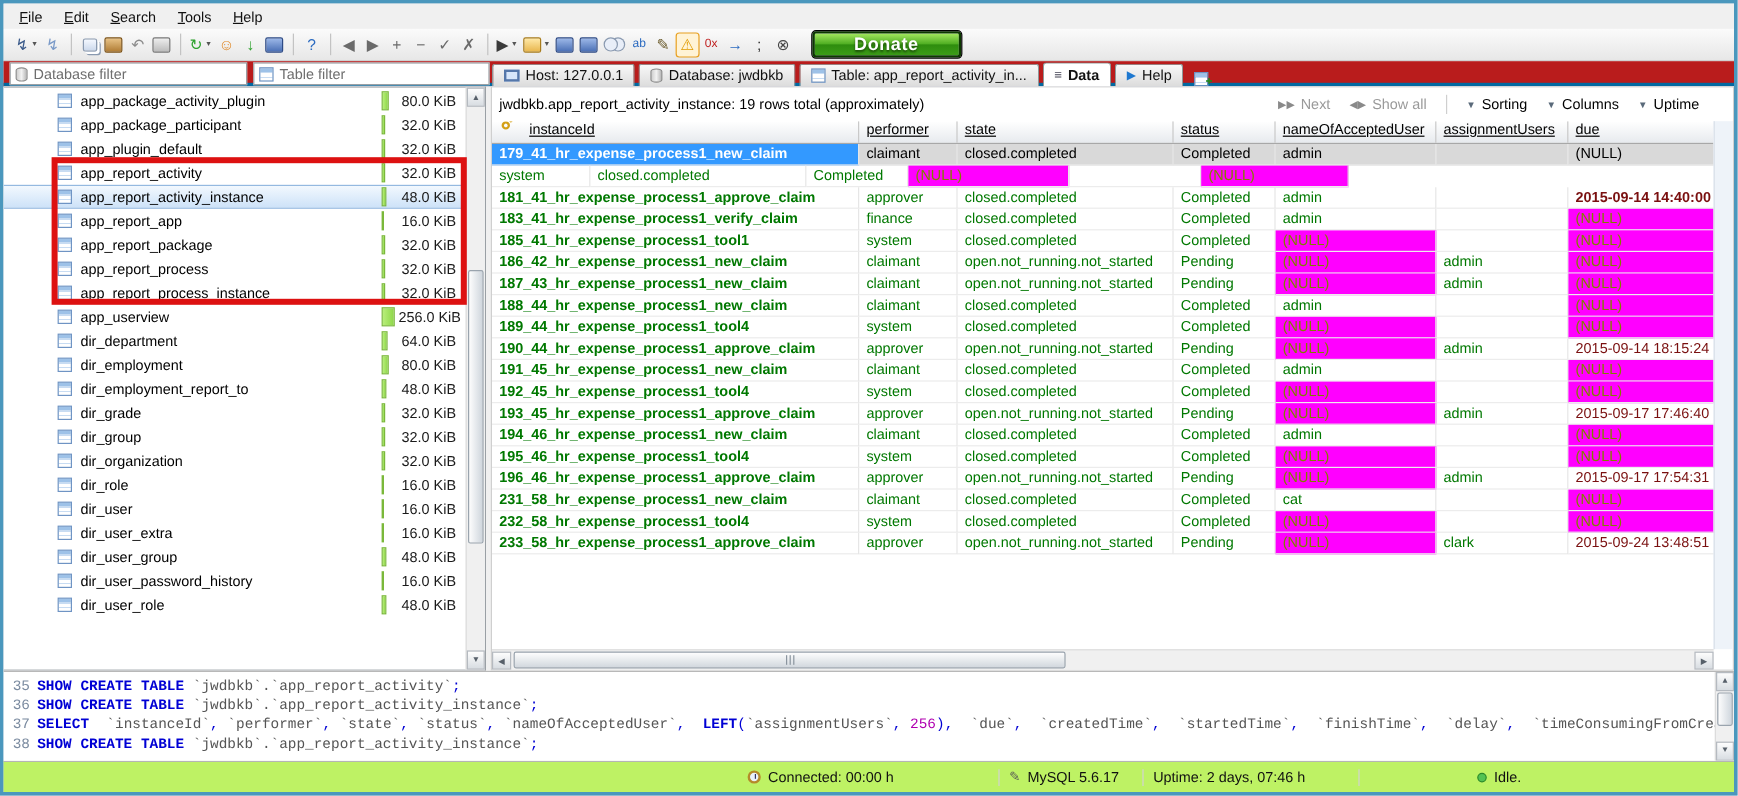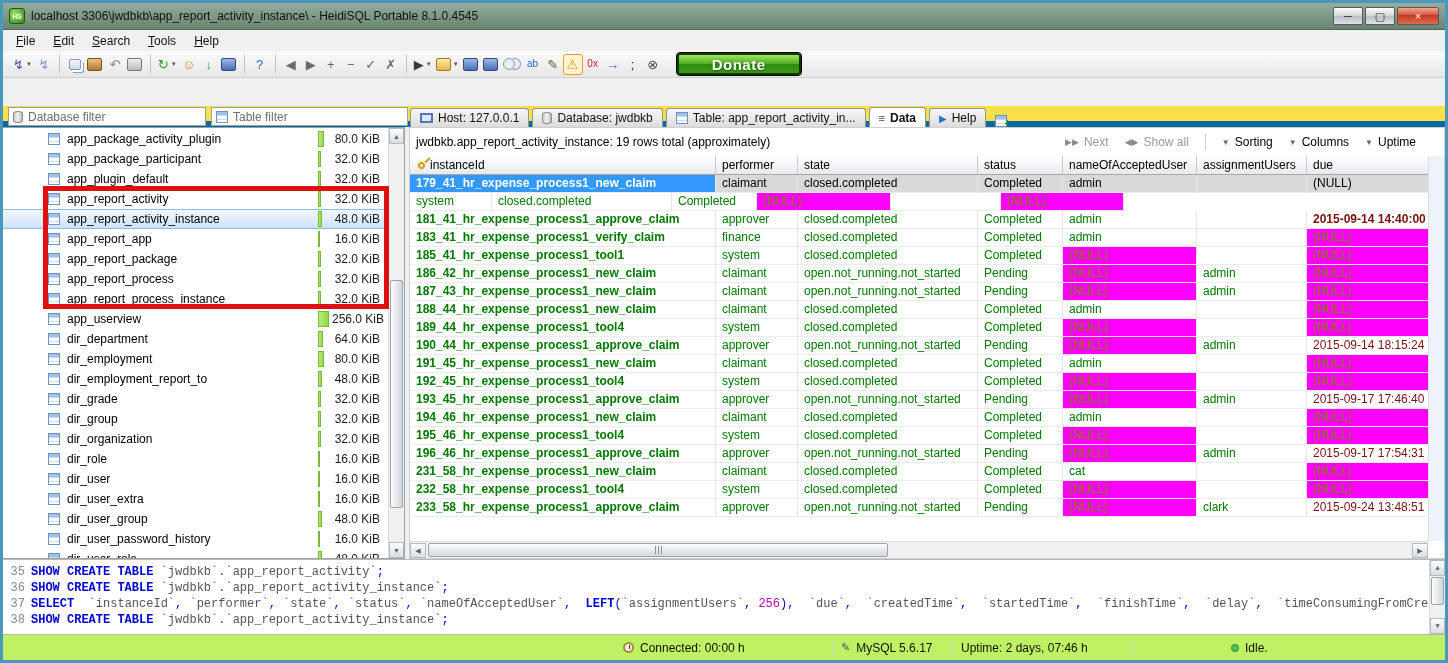--- a/index.html
+++ b/index.html
@@ -41,21 +41,21 @@
   .chip.disk { background:linear-gradient(#9db8e8,#4a6fb5); border-color:#2d4a85; }
   .chip.folder { background:linear-gradient(#ffe9a8,#e8b64d); border-color:#a87c1d; }
   .chip.find { border-radius:50%; width:12px; height:12px; background:#e8eef8; box-shadow:6px 0 0 -1px #e8eef8,6px 0 0 0 #8a9ab0; margin-right:6px; }
   .tbtn.warnbox { border:1px solid #e8a020; background:#fff3d6; border-radius:3px; }
   .donate { margin-left:14px; width:124px; height:22px; border:2px solid #0c3a00; outline:1px solid #000;
     border-radius:3px; background:linear-gradient(#a2e65e,#4fae22 48%,#2e8c0e 52%,#3c9c18);
     color:#fff; font-weight:bold; font-size:15px; display:flex; align-items:center; justify-content:center;
     text-shadow:0 1px 2px #1a4a08; letter-spacing:.5px; }
 
   
-  .filterrow { height:21px; flex:0 0 21px; background:#fde047; position:relative; border-bottom:6px solid #0369a1;margin-top:28px; }
+  .filterrow { height:21px; flex:0 0 21px; background:#b91c1c; position:relative; border-bottom:3px solid #0369a1; }
   .filterbox { position:absolute; top:1px; height:19px; background:#fff; border:1px solid #9aa0a5;
     display:flex; align-items:center; gap:5px; padding-left:4px; color:#6e6e6e; }
   .fb-db { left:5px; width:198px; } .fb-tbl { left:208px; width:197px; }
   .cyl { width:10px; height:12px; background:linear-gradient(90deg,#cfcfcf,#f2f2f2,#b9b9b9); border:1px solid #8a8a8a; border-radius:50% / 22%; }
   .tblico { width:12px; height:12px; border:1px solid #6f94c4; background:
       linear-gradient(#9ec2e8 0 3px, transparent 3px),
       repeating-linear-gradient(#fff 0 3px, #c8dcf2 3px 4px); }
   .tabs { position:absolute; left:407px; top:1px; height:20px; display:flex; align-items:flex-end; gap:3px; }
   .tab { height:19px; display:flex; align-items:center; gap:5px; padding:0 9px; border:1px solid #8f9899; border-bottom:none;
     border-radius:3px 3px 0 0; background:linear-gradient(#f8f8f8,#dcdcdc); color:#111; white-space:nowrap; }
@@ -89,21 +89,21 @@
   .gcap-text { color:#000; }
   .gtools { margin-left:auto; display:flex; align-items:center; gap:16px; padding-right:22px; }
   .gtool { display:flex; align-items:center; gap:5px; color:#000; }
   .gtool.disabled { color:#9a9a9a; }
   .gtool .gi { font-size:9px; color:#8a8a8a; }
   .gtool .dd { font-size:8px; color:#5a6a7a; }
   .gtsep { width:1px; height:16px; background:#cfcfcf; }
 
   .grid { position:absolute; left:0; right:16px; top:28px; bottom:17px; overflow:hidden; background:#fff; }
   .ghead { display:flex; height:19px; background:linear-gradient(#ffffff,#e7eaee); border-bottom:1px solid #a8a8a8; }
-  .hcell { display:flex; align-items:center; gap:5px; padding-left:6px; border-right:1px solid #c9c9c9; color:#000; overflow:hidden; white-space:nowrap; }
+  .hcell { display:flex; gap:16px; padding-left:6px; border-right:1px solid #c9c9c9; color:#000; overflow:hidden; white-space:nowrap;text-decoration:underline; }
   .keyico { width:7px; height:7px; border:2px solid #d4a017; border-radius:50%; position:relative; transform:rotate(-45deg); margin-left:2px; flex:0 0 7px; }
   .keyico::after { content:""; position:absolute; left:6px; top:1px; width:7px; height:2px; background:#d4a017; }
   .grow { display:flex; height:18px; }
   .gcell { padding-left:6px; border-right:1px solid #e6e6e6; border-bottom:1px solid #ececec;
     overflow:hidden; white-space:nowrap; line-height:17px; color:#007800; }
   .gcell.t-k { font-weight:bold; }
   .gcell.t-n { background:#ff00ff; color:#808000; }
   .gcell.t-d { color:#7a1010; }
   .grow.sel .gcell { background:#d9d9d9; color:#000; }
   .grow.sel .gcell.c0 { background:#3399ff; color:#fff; font-weight:bold; }
@@ -137,29 +137,20 @@
   .clockico { width:11px; height:11px; border-radius:50%; border:2px solid #b58a2a; background:#eaf2fa; position:relative; }
   .clockico::after { content:""; position:absolute; left:4px; top:1px; width:1px; height:4px; background:#336; }
   .serverico { color:#555; font-size:11px; }
   .idledot { width:8px; height:8px; border-radius:50%; background:#53c253; border:1px solid #2a8a2a; }
 </style>
 </head>
 <body>
 
 <div class="window">
 
-  <div class="titlebar">
-    <span class="hs-logo">HS</span>
-    <span class="title-text">localhost 3306\jwdbkb\app_report_activity_instance\ - HeidiSQL Portable 8.1.0.4545</span>
-    <span class="winbtns">
-      <span class="wbtn">─</span>
-      <span class="wbtn">▢</span>
-      <span class="wbtn close">×</span>
-    </span>
-  </div>
 
   <div class="menubar">
       <span class="menu-item">File</span>
       <span class="menu-item">Edit</span>
       <span class="menu-item">Search</span>
       <span class="menu-item">Tools</span>
       <span class="menu-item">Help</span>
     </div>
 
   <div class="toolbar">

